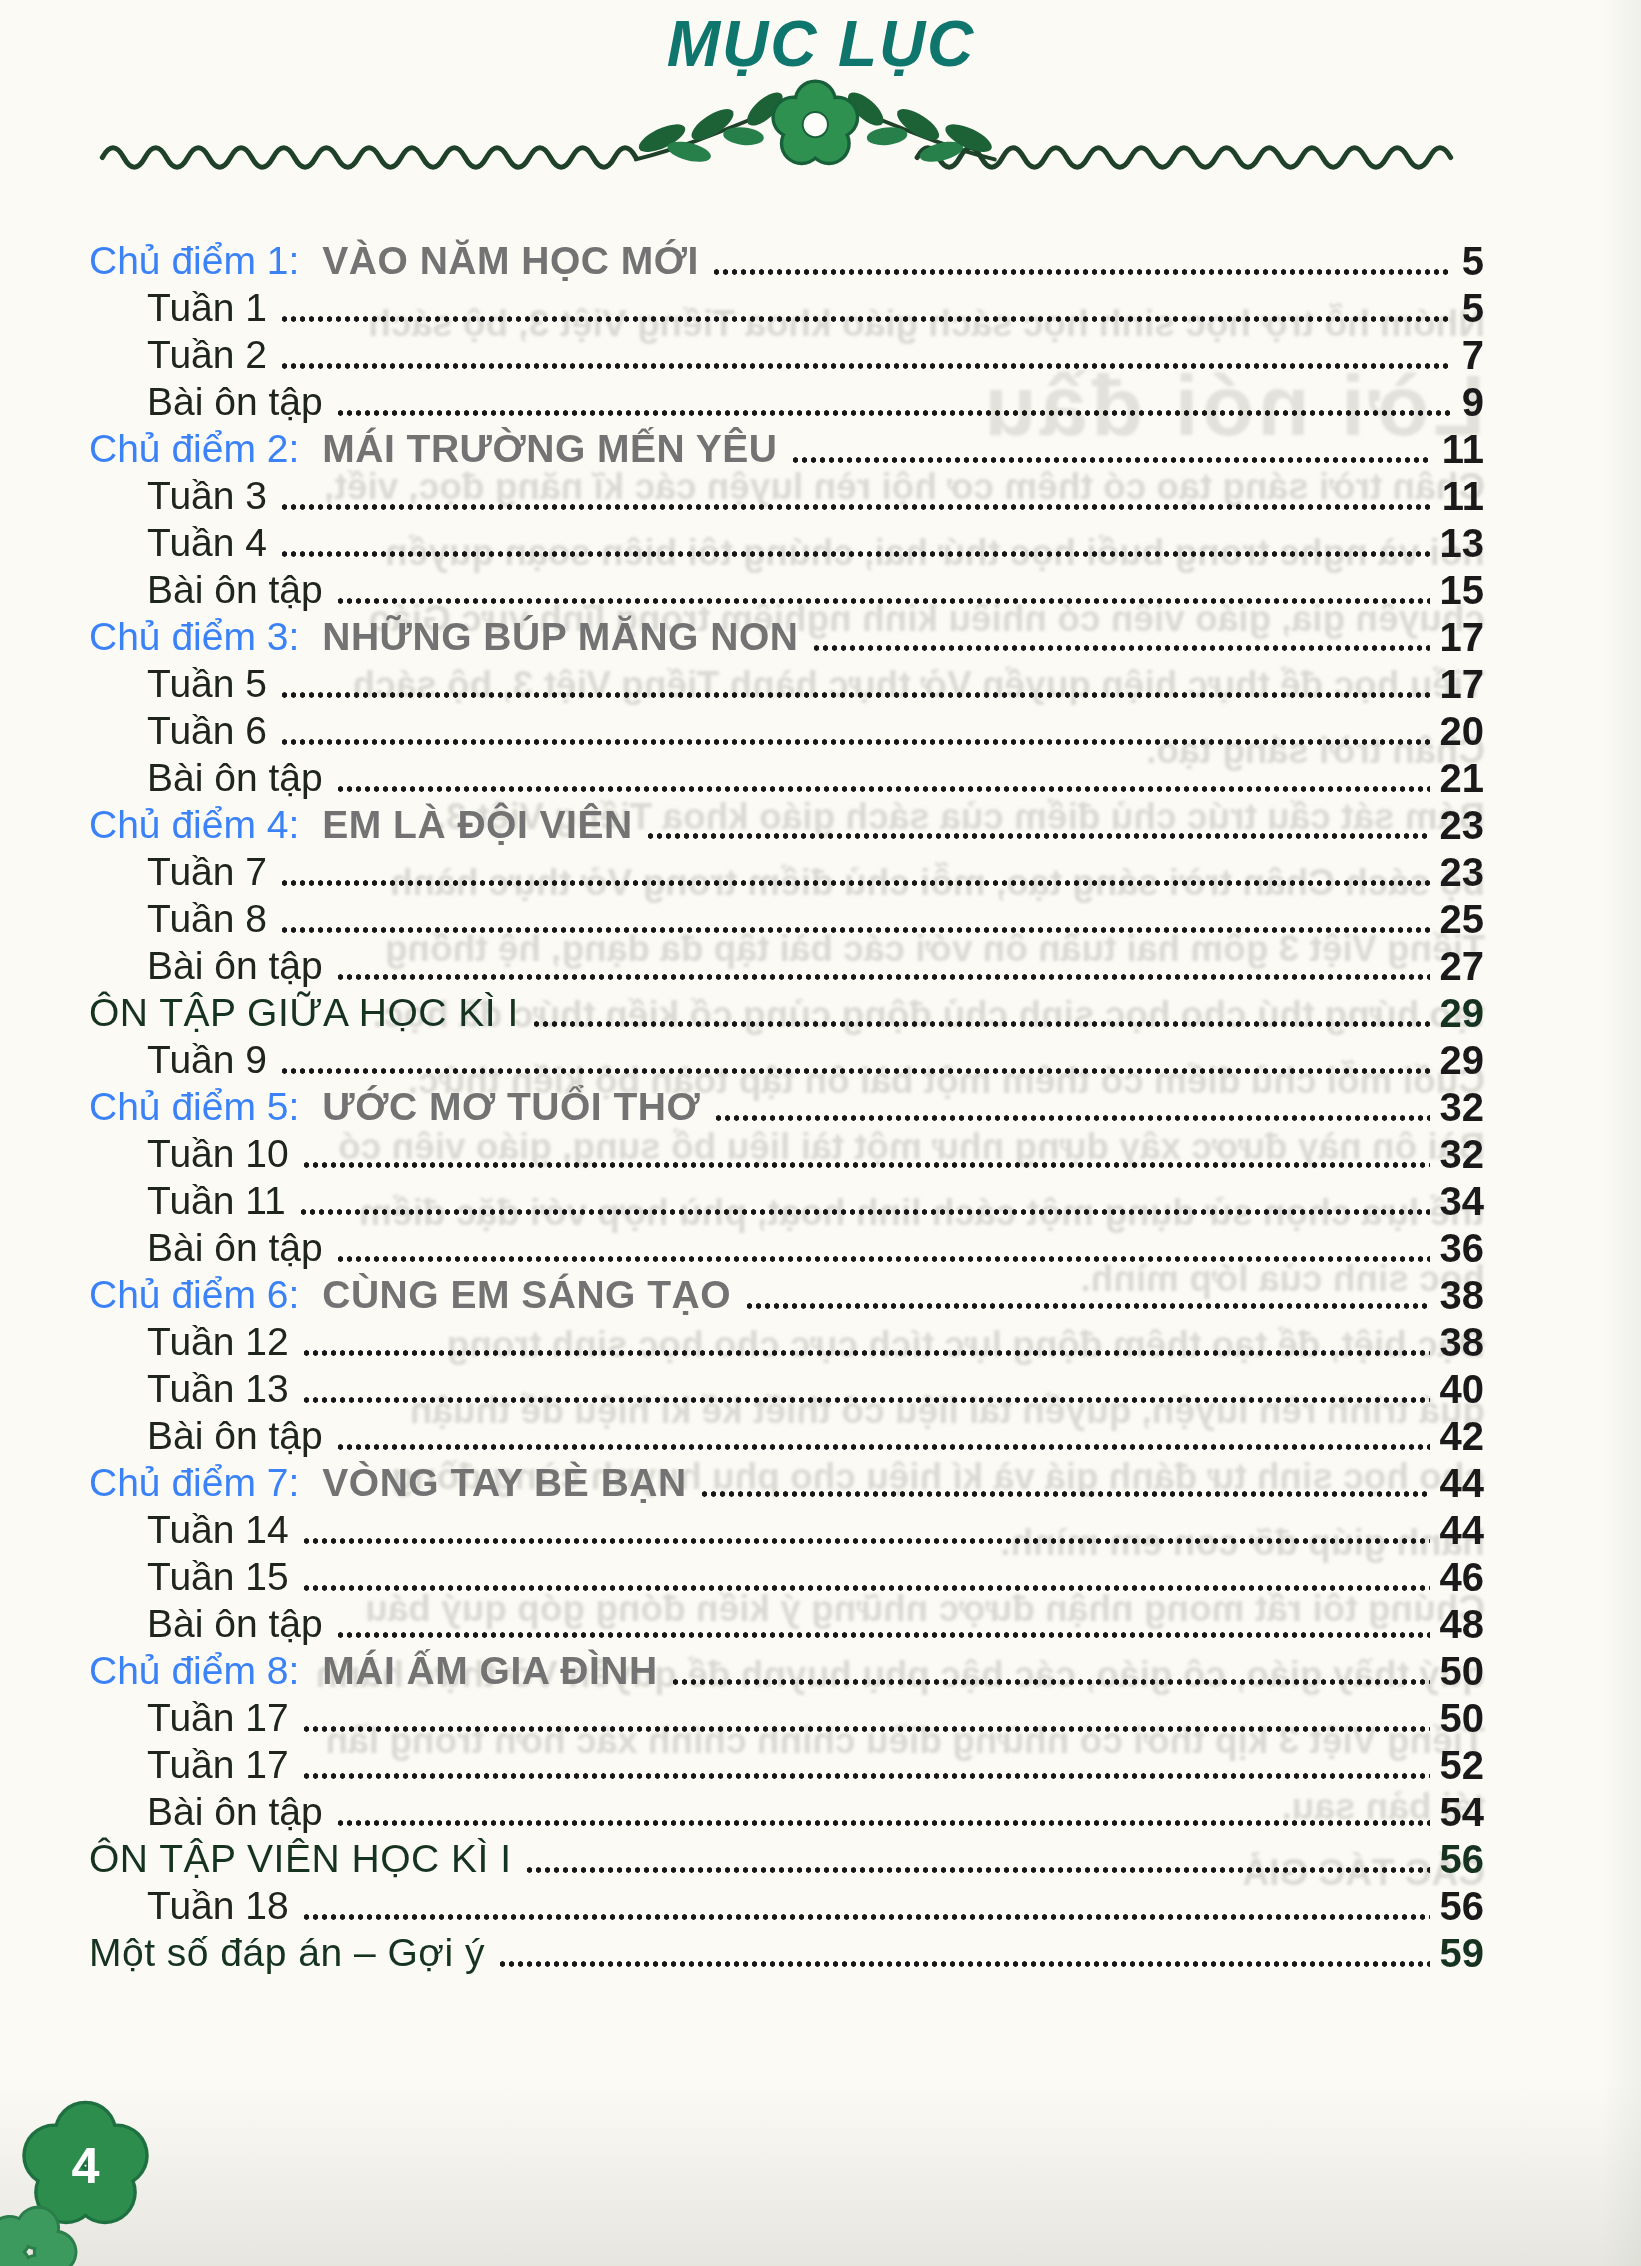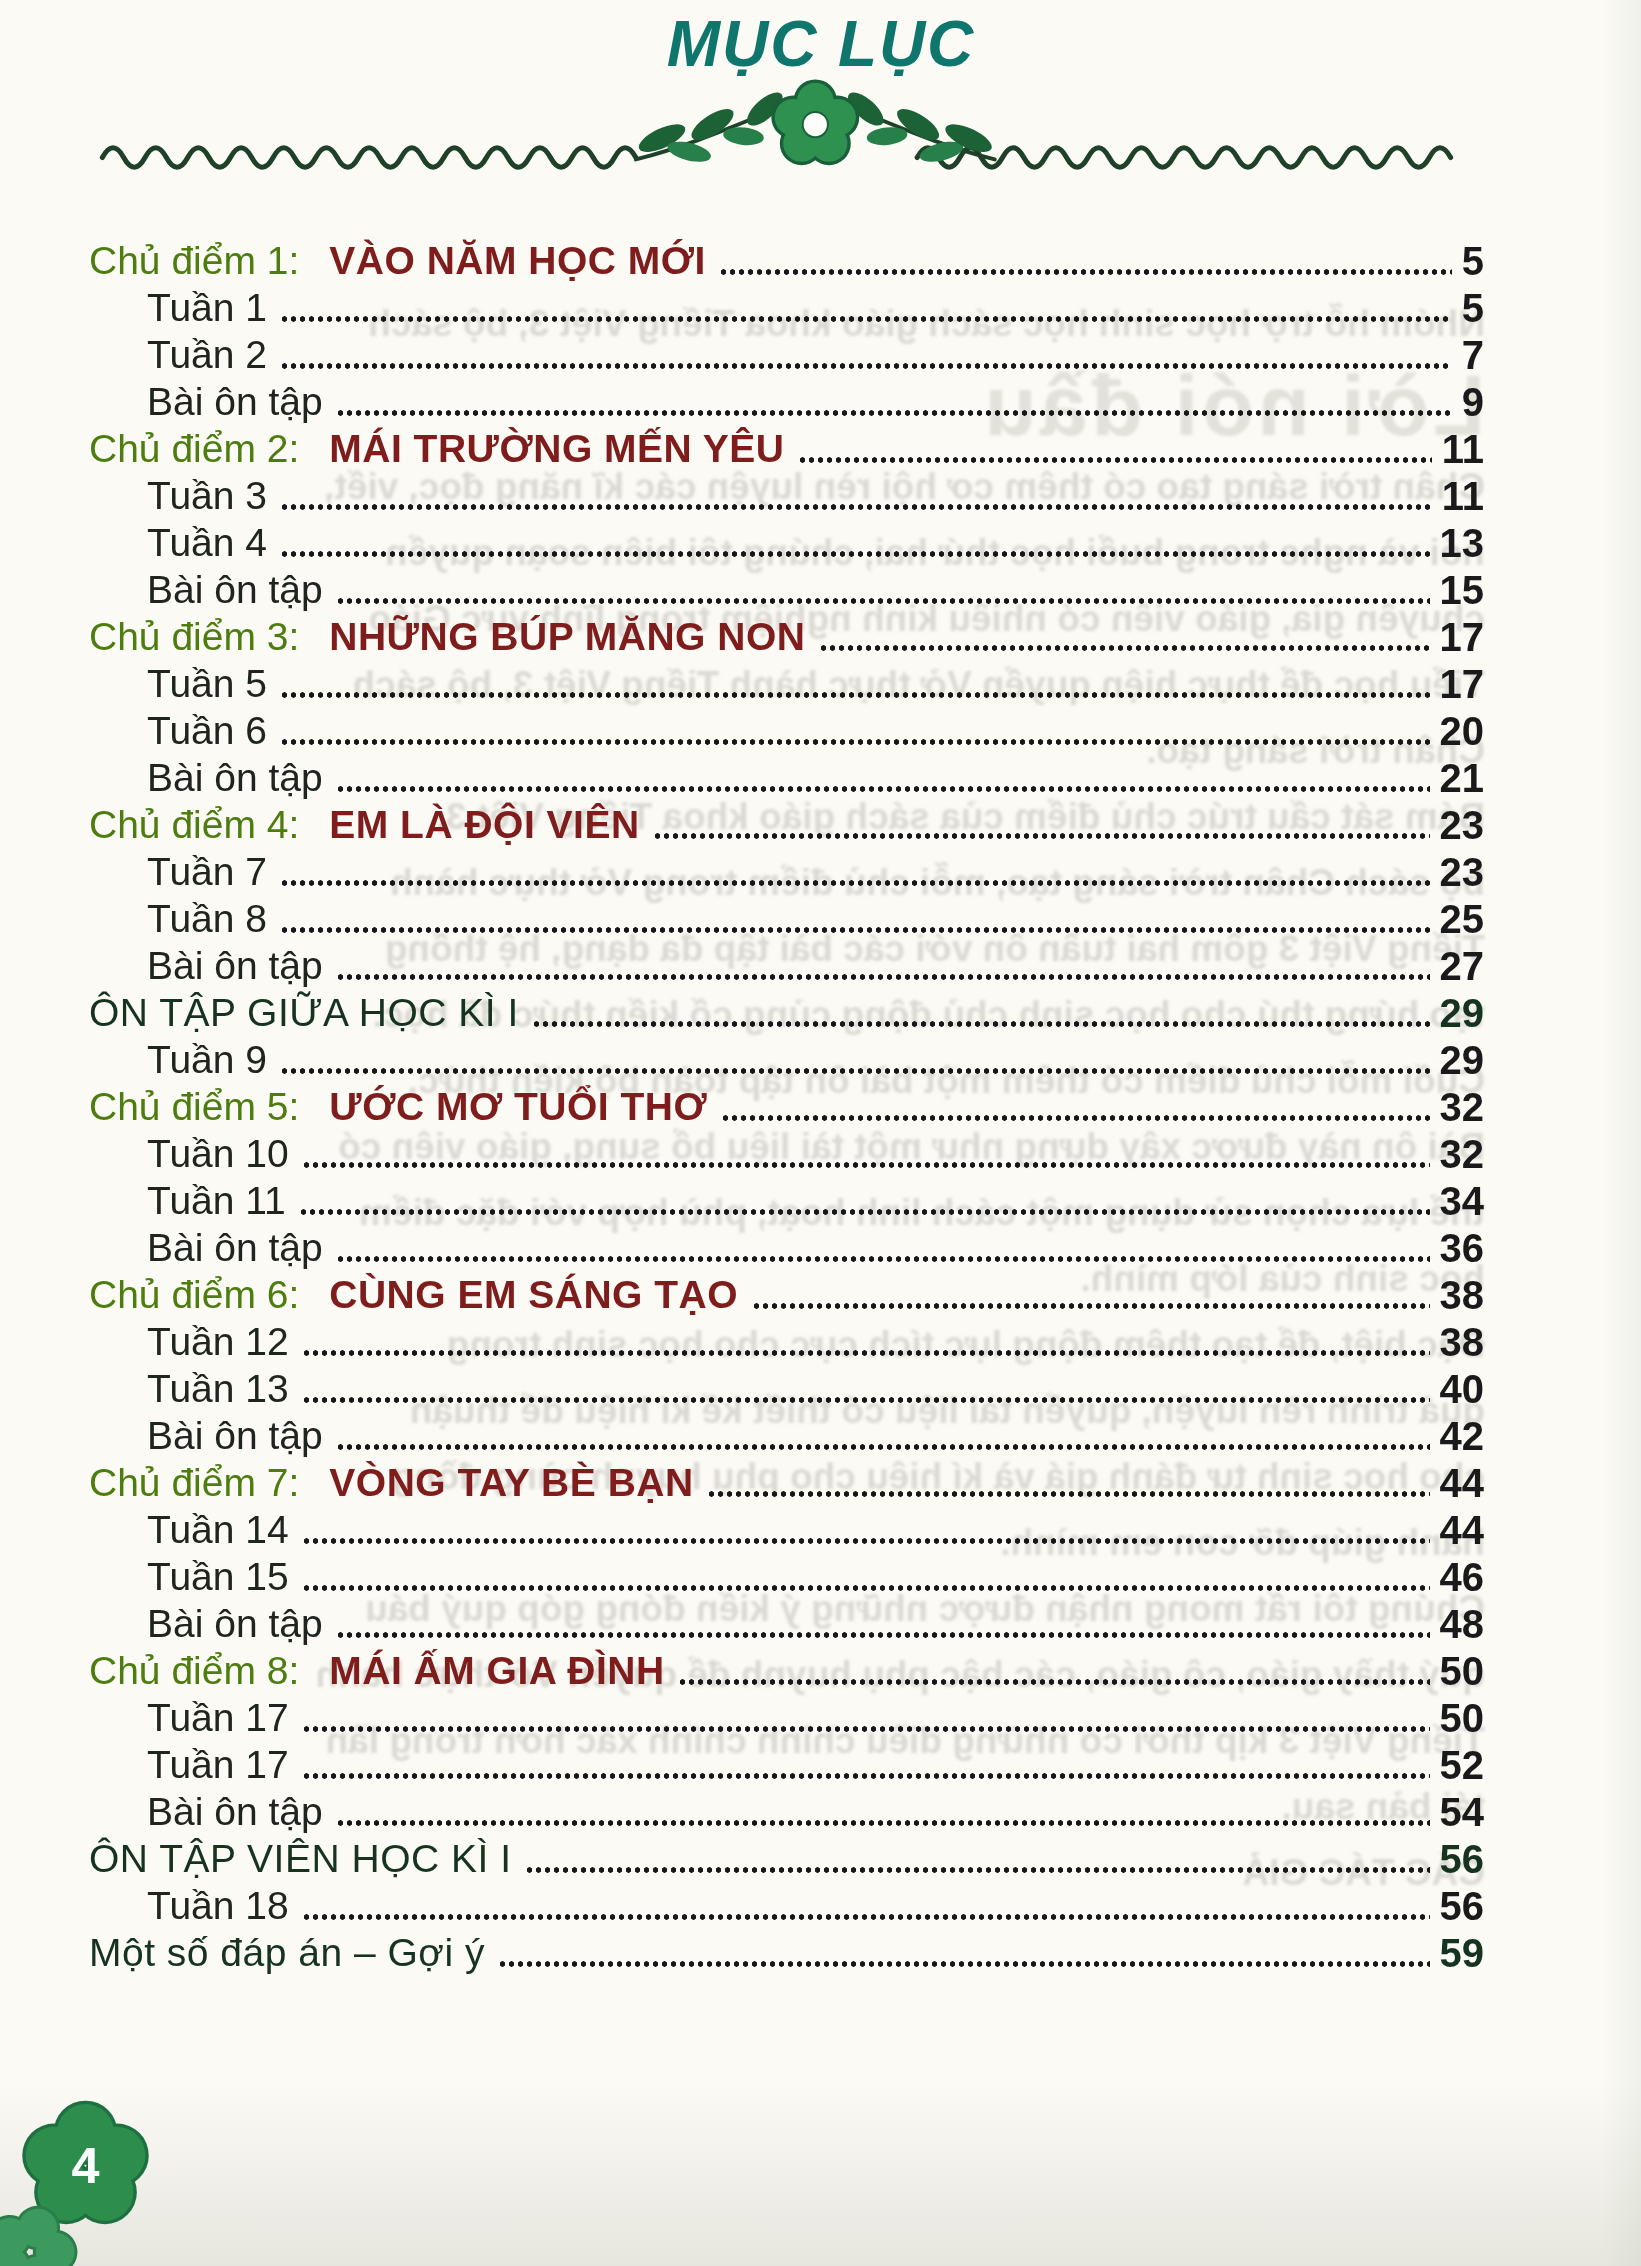--- a/index.html
+++ b/index.html
@@ -50,22 +50,22 @@
   .ornament{position:absolute;left:68px;top:78px;width:1417px;height:97px;z-index:4;}
 
   
   .toc{
     position:absolute;left:89px;top:236px;width:1395px;
     z-index:4;
   }
   .row{height:47px;display:flex;align-items:flex-end;}
   .row.sub{padding-left:58px;}
   .lbl{font-size:39px;line-height:45px;color:#20241f;white-space:nowrap;}
-  .prefix{font-size:39px;line-height:45px;color:#4d7c0f;white-space:nowrap;}
-  .ctitle{font-size:39px;line-height:45px;font-weight:700;color:#7f1d1d;margin-left:30px;white-space:nowrap;letter-spacing:0.5px;}
+  .prefix{font-size:39px;line-height:45px;color:#3b82f6;white-space:nowrap;}
+  .ctitle{font-size:39px;line-height:45px;font-weight:700;color:#737373;margin-left:23px;white-space:nowrap;letter-spacing:0.5px;}
   .row.section .lbl{font-weight:400;color:#16331f;letter-spacing:0.5px;}
   .leader{
     flex:1;height:5.8px;margin:0 9.7px 7.8px 15.5px;
     background-image:radial-gradient(circle at 2.5px 2.9px,#171717 2.4px,rgba(0,0,0,0) 2.9px);
     background-size:9px 5.8px;background-repeat:repeat-x;
   }
   .pnum{font-size:40px;line-height:43px;font-weight:700;color:#1a1a1a;white-space:nowrap;}
   .row.section .pnum{color:#16331f;}
 
   

